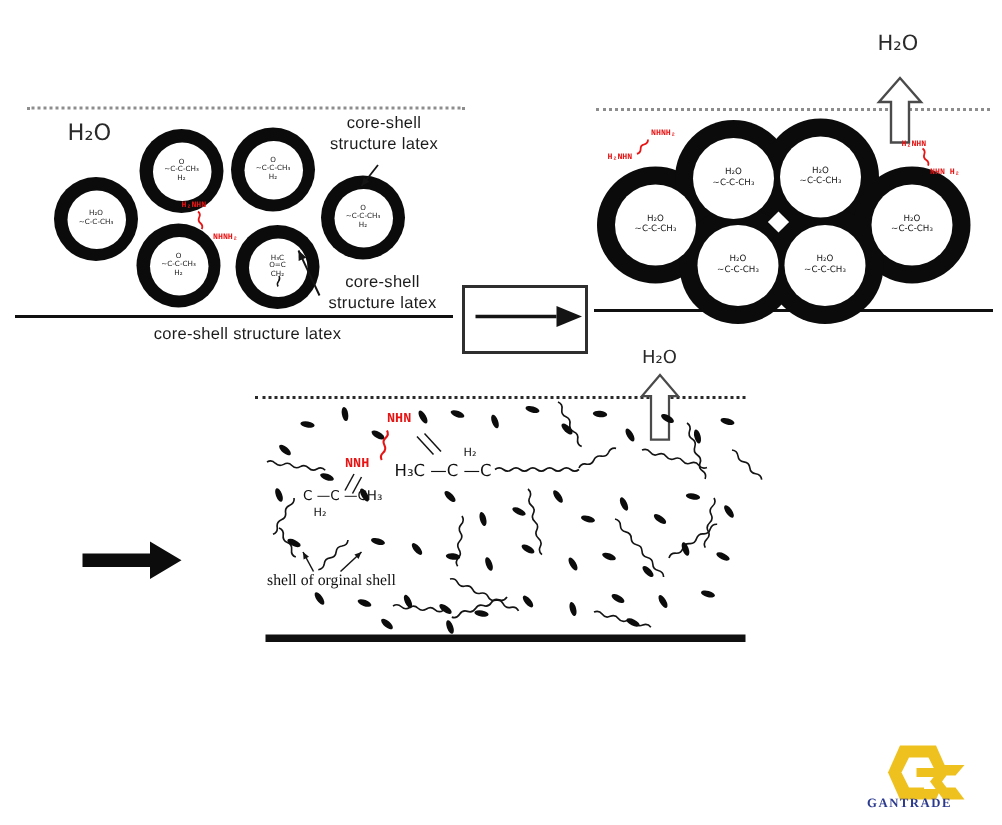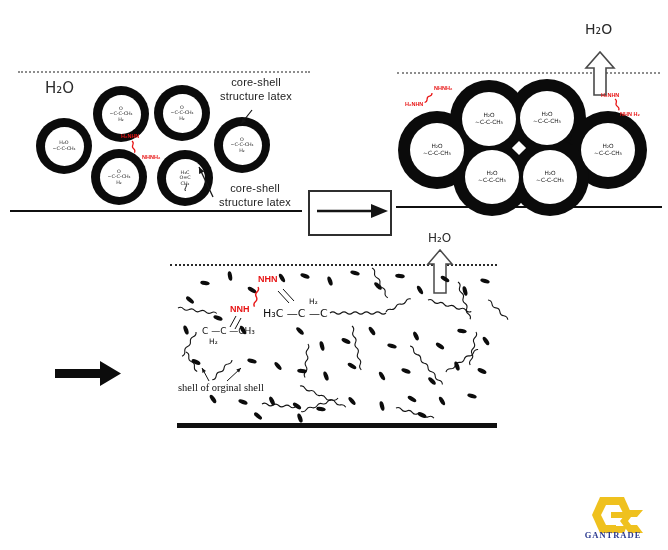--- a/index.html
+++ b/index.html
@@ -4,21 +4,21 @@
 <style>
   html,body{margin:0;padding:0;background:#fff;}
   #canvas{position:relative;width:668px;height:550px;background:#fff;overflow:hidden;
           font-family:"Liberation Sans",sans-serif;}
   .abs{position:absolute;}
   .dotted{height:0;border-top:2px dotted #8d8d8d;z-index:0;}
   .dotted.dark{border-top:2.5px dotted #2a2a2a;}
   .groundline{background:#101010;z-index:0;}
   .caption{font-size:11px;color:#1c1c1c;text-align:center;z-index:10;letter-spacing:.2px;}
   .h2o{font-family:"DejaVu Sans",sans-serif;color:#2a2a2a;z-index:10;}
-  .redtxt{color:#e81414;font-family:Liberation Sans, sans-serif;font-weight:bold;z-index:10;white-space:nowrap;}
+  .redtxt{color:#e81414;font-family:Liberation Mono, monospace;font-weight:bold;z-index:10;white-space:nowrap;}
   .chem{font-family:"DejaVu Sans",sans-serif;color:#111;z-index:10;white-space:nowrap;}
   .serif{font-family:"Liberation Serif",serif;}
   .disc{position:absolute;border-radius:50%;background:#0b0b0b;z-index:1;}
   .core{position:absolute;border-radius:50%;background:#ffffff;z-index:2;}
   .ctext{position:absolute;z-index:3;display:flex;flex-direction:column;align-items:center;
          justify-content:center;text-align:center;color:#161616;
          font-family:"DejaVu Sans",sans-serif;line-height:1.15;}
   .diam{position:absolute;transform:rotate(45deg);}
   #overlay{position:absolute;left:0;top:0;z-index:6;pointer-events:none;}
   .arrowbox{border:2px solid #2f2f2f;background:transparent;z-index:4;}
@@ -38,20 +38,21 @@
 
   <div class="abs redtxt" style="left:121px;top:133px;font-size:5.5px;">H₂NHN</div>
   <div class="abs redtxt" style="left:142px;top:154px;font-size:5.5px;">NHNH₂</div>
 
   <div class="abs caption" style="left:203px;top:181px;width:104px;line-height:14px;">
     <div>core-shell</div>
     <div>structure latex</div>
   </div>
 
   <div class="abs groundline" style="left:10px;top:210px;width:292px;height:2px;"></div>
+  <div class="abs caption" style="left:40px;top:217px;width:250px;">core-shell  structure latex</div>
 
   <div class="abs arrowbox" style="left:308px;top:190px;width:80px;height:42px;"></div>
 
   <div class="abs h2o" style="left:585px;top:21px;font-size:14px;">H₂O</div>
   <div class="abs dotted" style="left:397px;top:72px;width:263px;"></div>
 
   <div class="abs redtxt" style="left:434px;top:85px;font-size:5.5px;">NHNH₂</div>
   <div class="abs redtxt" style="left:405px;top:101px;font-size:5.5px;">H₂NHN</div>
   <div class="abs redtxt" style="left:601px;top:92px;font-size:5.5px;">H₂NHN</div>
   <div class="abs redtxt" style="left:620px;top:111px;font-size:5.5px;">NHN H₂</div>
@@ -69,21 +70,21 @@
 
   <div class="abs chem" style="left:309px;top:297px;font-size:7.5px;">H₂</div>
   <div class="abs chem" style="left:263px;top:307px;font-size:11px;">H₃C —C —C</div>
   <div class="abs chem" style="left:202px;top:326px;font-size:9px;">C —C —CH₃</div>
   <div class="abs chem" style="left:209px;top:337px;font-size:7.5px;">H₂</div>
 
   <div class="abs chem serif" style="left:178px;top:382px;font-size:10.5px;">shell of orginal shell</div>
 
   <div class="abs groundline" style="left:177px;top:423px;width:320px;height:5px;"></div>
 
-  <div class="abs serif" style="left:578px;top:530px;width:70px;text-align:center;font-size:8.5px;font-weight:bold;letter-spacing:1px;color:#2B3A8F;z-index:10;">GANTRADE</div>
+  <div class="abs serif" style="left:578px;top:530px;width:70px;text-align:left;font-size:8.5px;font-weight:bold;letter-spacing:1px;color:#2B3A8F;z-index:10;">GANTRADE</div>
 
   <svg id="overlay" width="668" height="550" viewBox="0 0 668 550">
       <line x1="252" y1="110" x2="241" y2="124" stroke="#141414" stroke-width="1.2"></line>
       <polygon points="241.0,124.0 242.5,118.2 246.3,121.2" fill="#141414"></polygon>
       <line x1="213" y1="197" x2="199" y2="167" stroke="#141414" stroke-width="1.3"></line>
       <polygon points="199.0,167.0 204.3,171.6 199.1,174.0" fill="#141414"></polygon>
       <path d="M132,141 Q134.0,142.6 132.8,144.9 Q131.7,147.2 133.7,148.8 Q135.6,150.4 134.5,152.7" fill="none" stroke="#e81414" stroke-width="1.2"></path>
       <path d="M186,184 Q187.0,185.8 185.7,187.5 Q184.3,189.1 185.4,191.0" fill="none" stroke="#141414" stroke-width="1"></path>
       <line x1="317" y1="211" x2="371" y2="211" stroke="#141414" stroke-width="2.4"></line>
       <polygon points="371,204 388,211 371,218" fill="#141414"></polygon>

